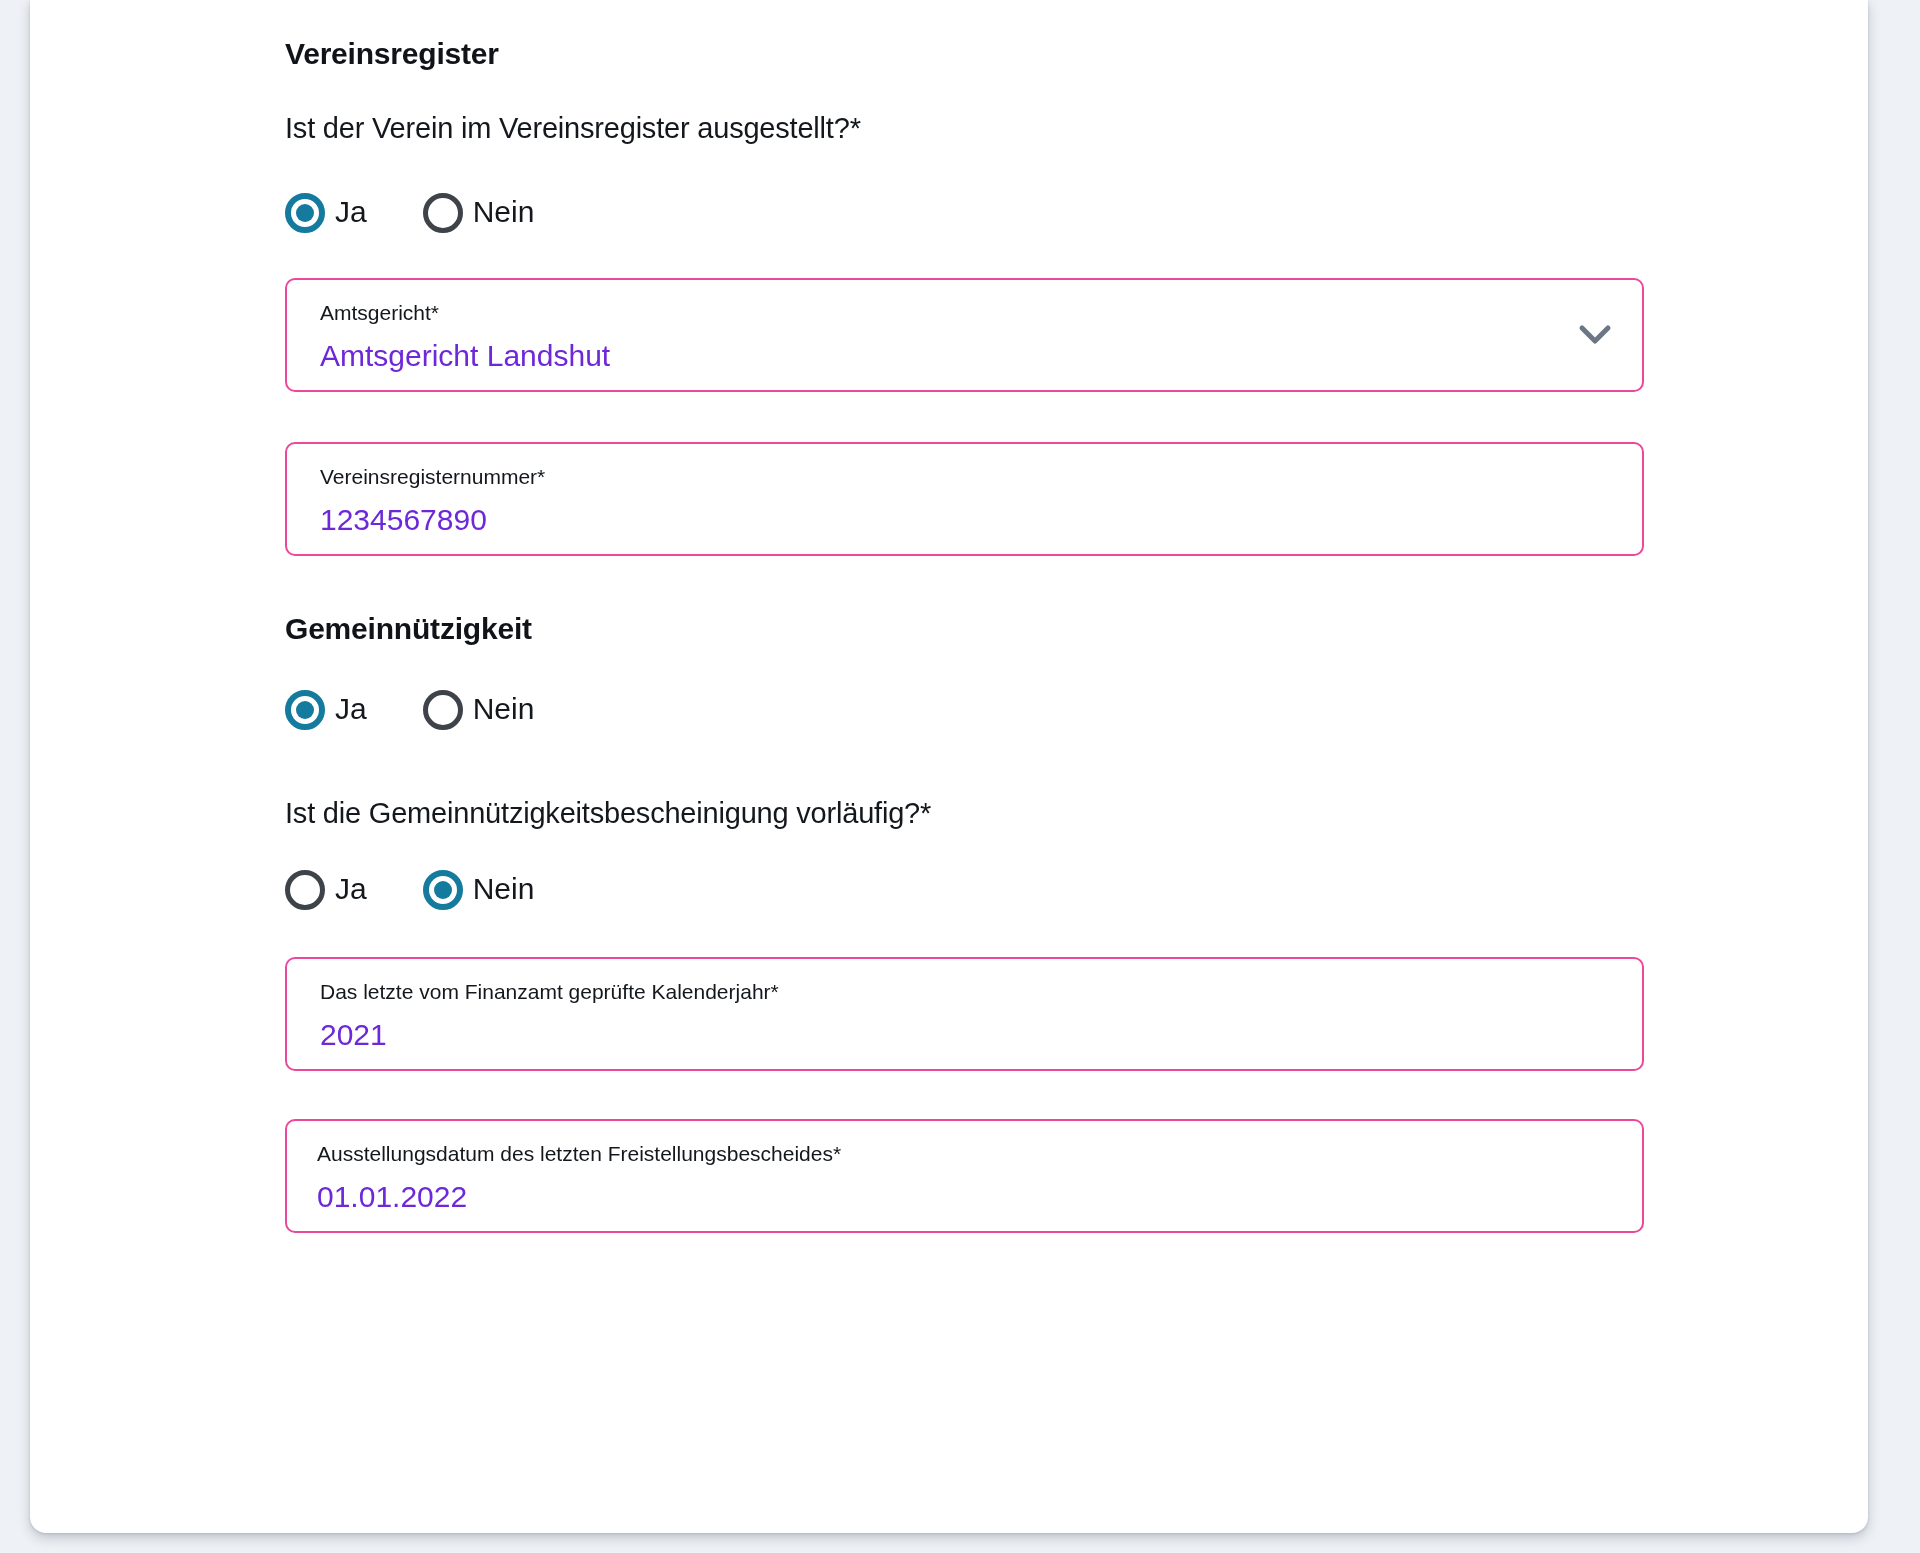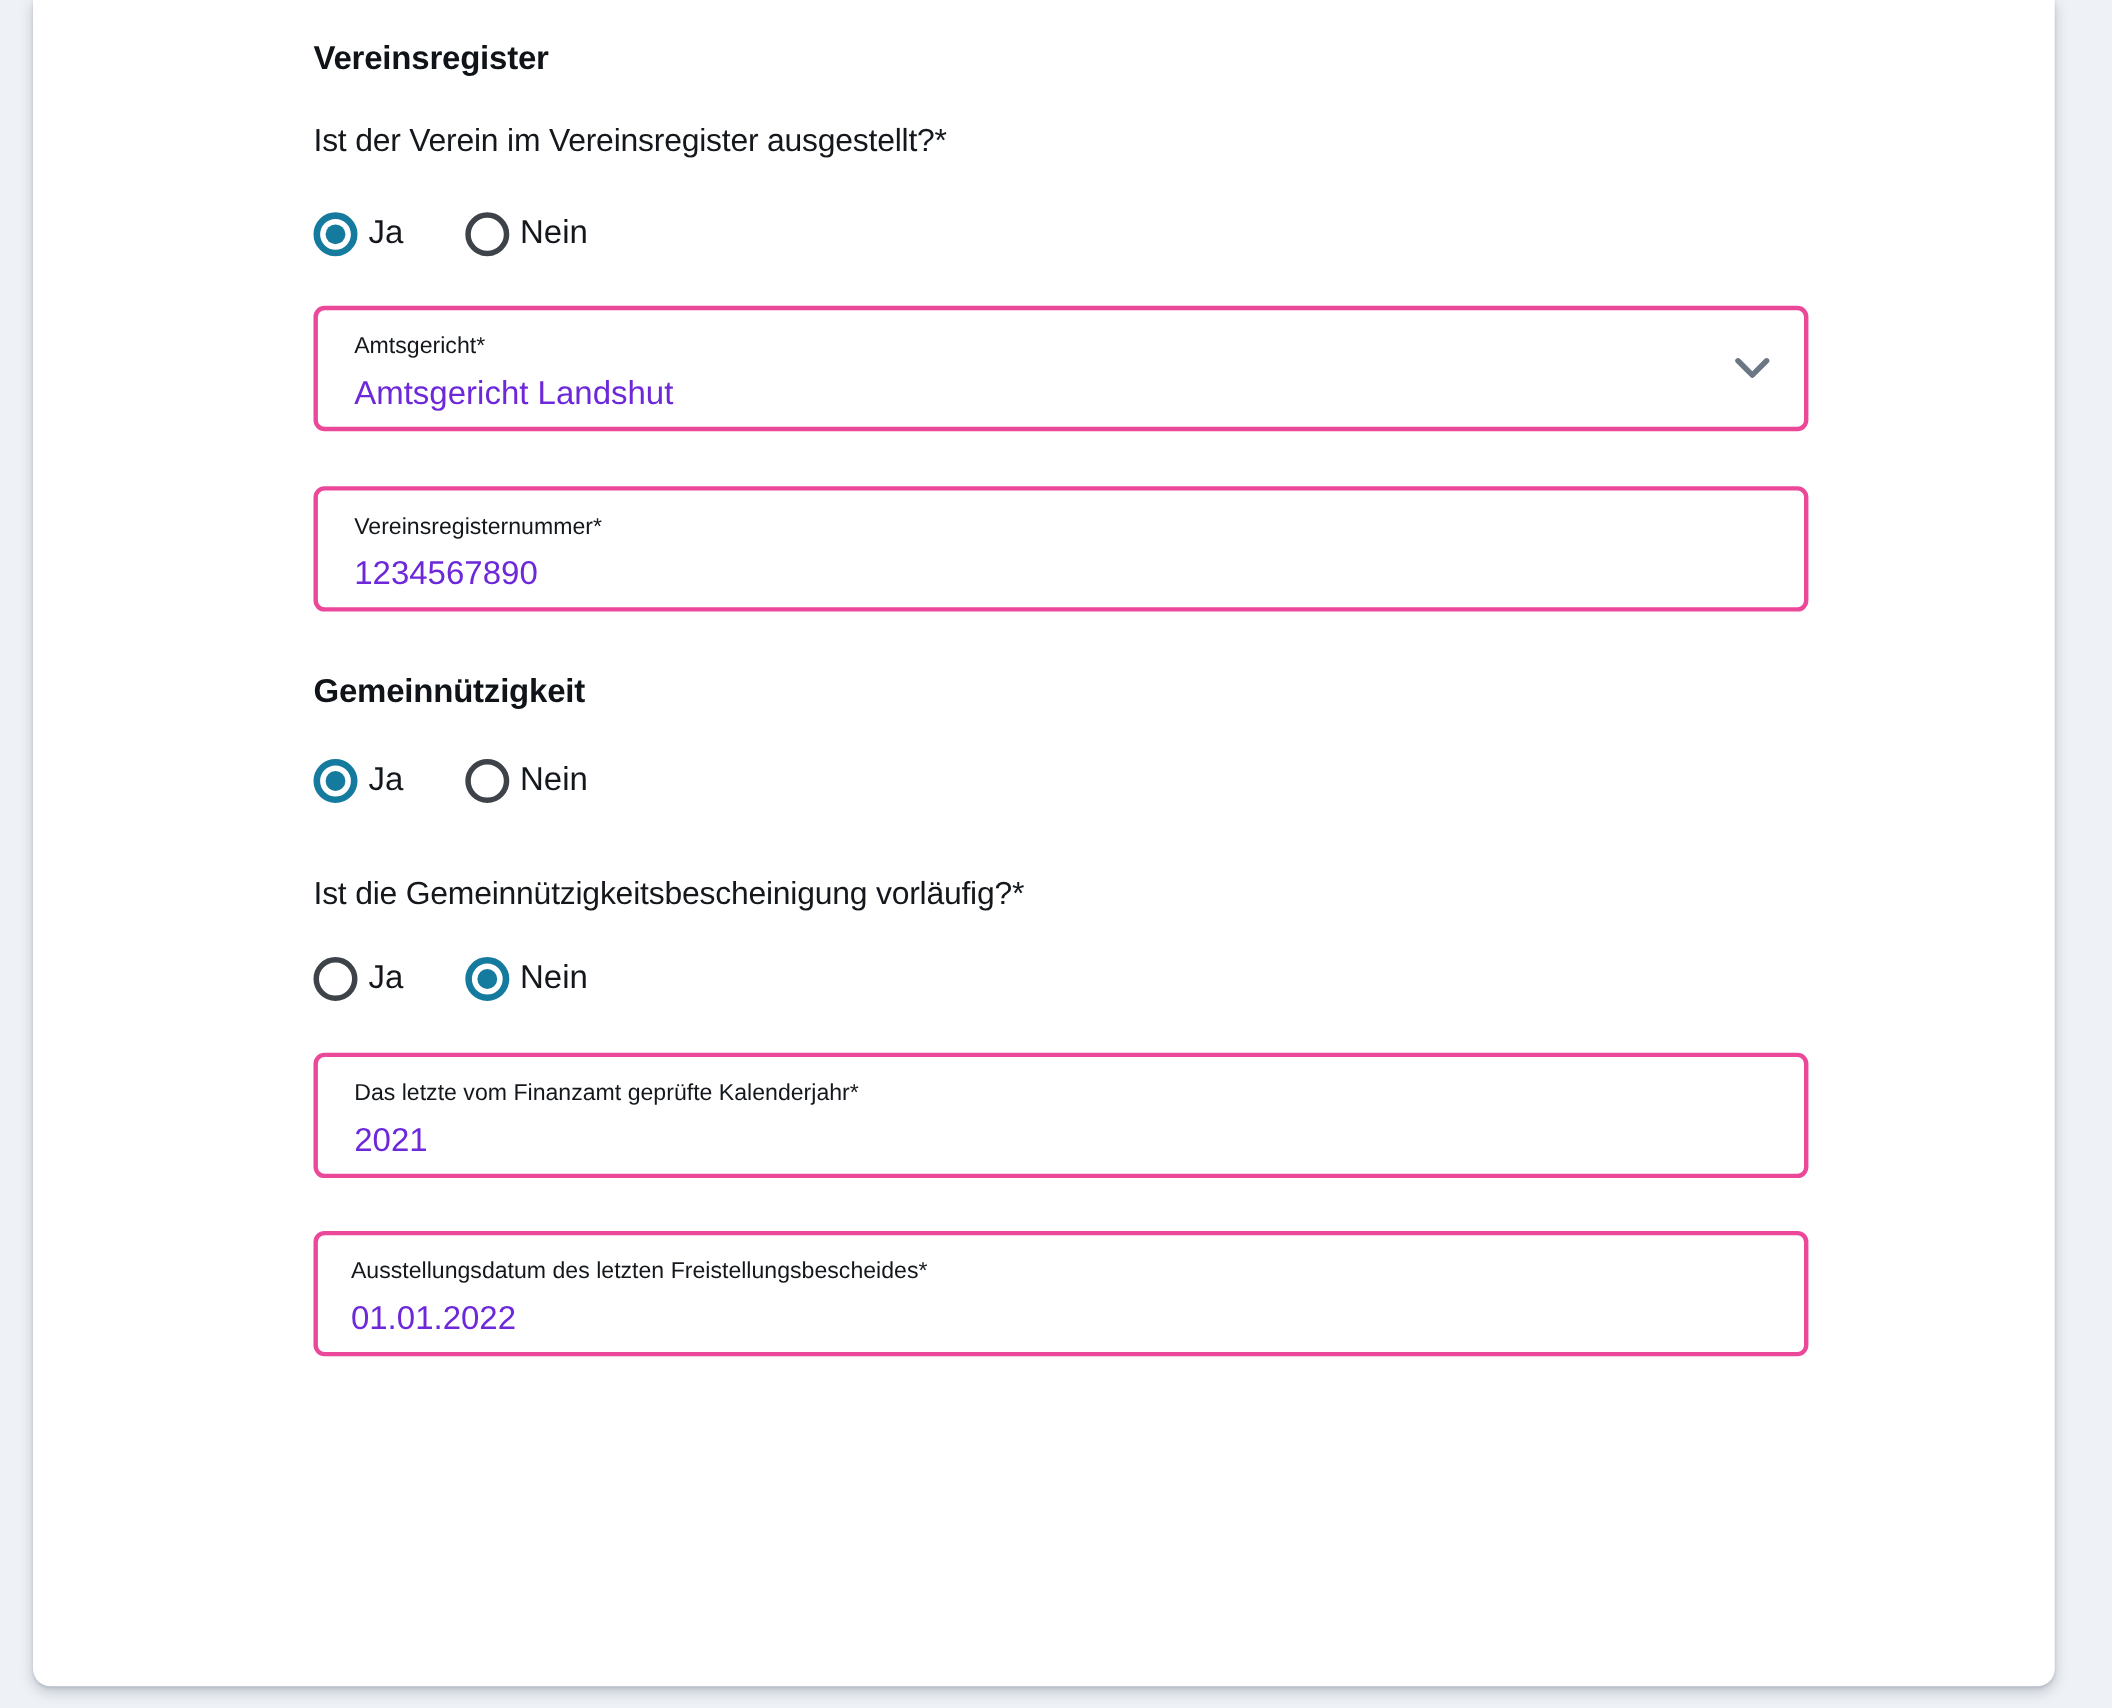--- a/index.html
+++ b/index.html
@@ -86,21 +86,21 @@
   .radio-label {
     margin-left: 10px;
     font-size: 30px;
     line-height: 38px;
   }
   .field {
     position: relative;
     box-sizing: border-box;
     width: 1359px;
     height: 114px;
-    border: 4px solid #ec4899;
+    border: 2px solid #ec4899;
     border-radius: 10px;
     background: #fff;
     padding: 20px 80px 0 33px;
     cursor: text;
   }
   .field.select { cursor: pointer; }
   .field-label {
     font-size: 21px;
     line-height: 25px;
     color: #14181c;

